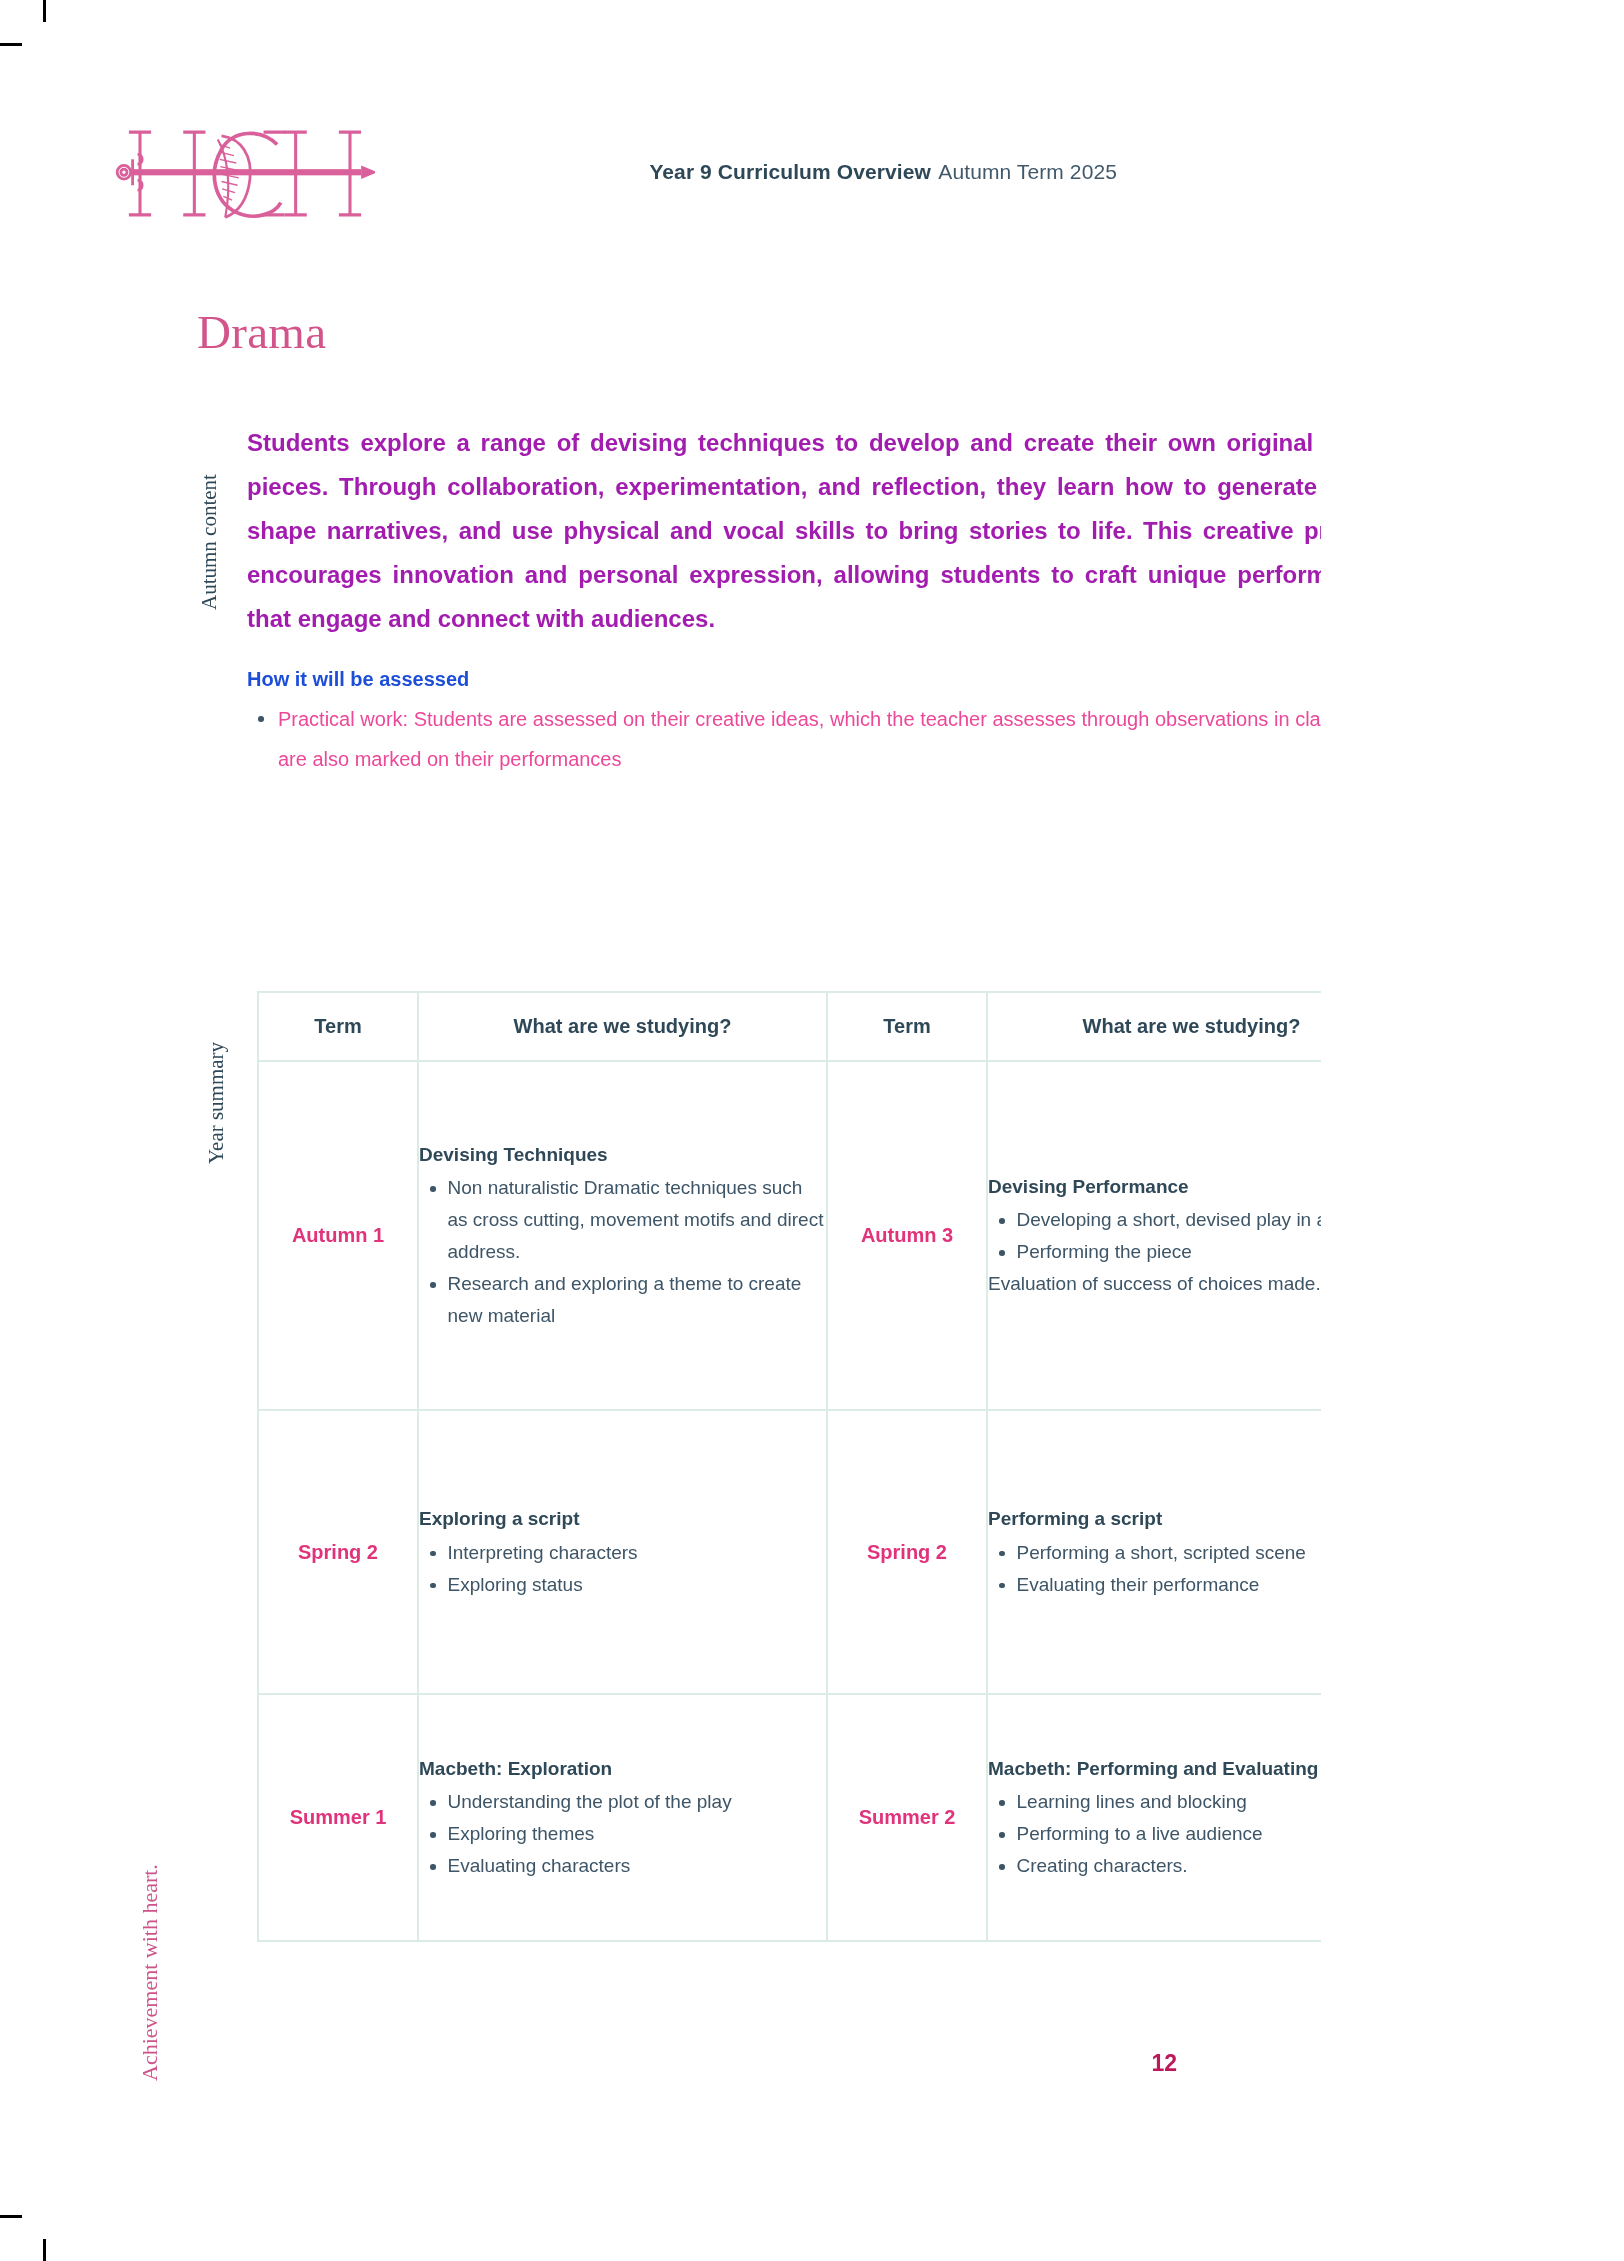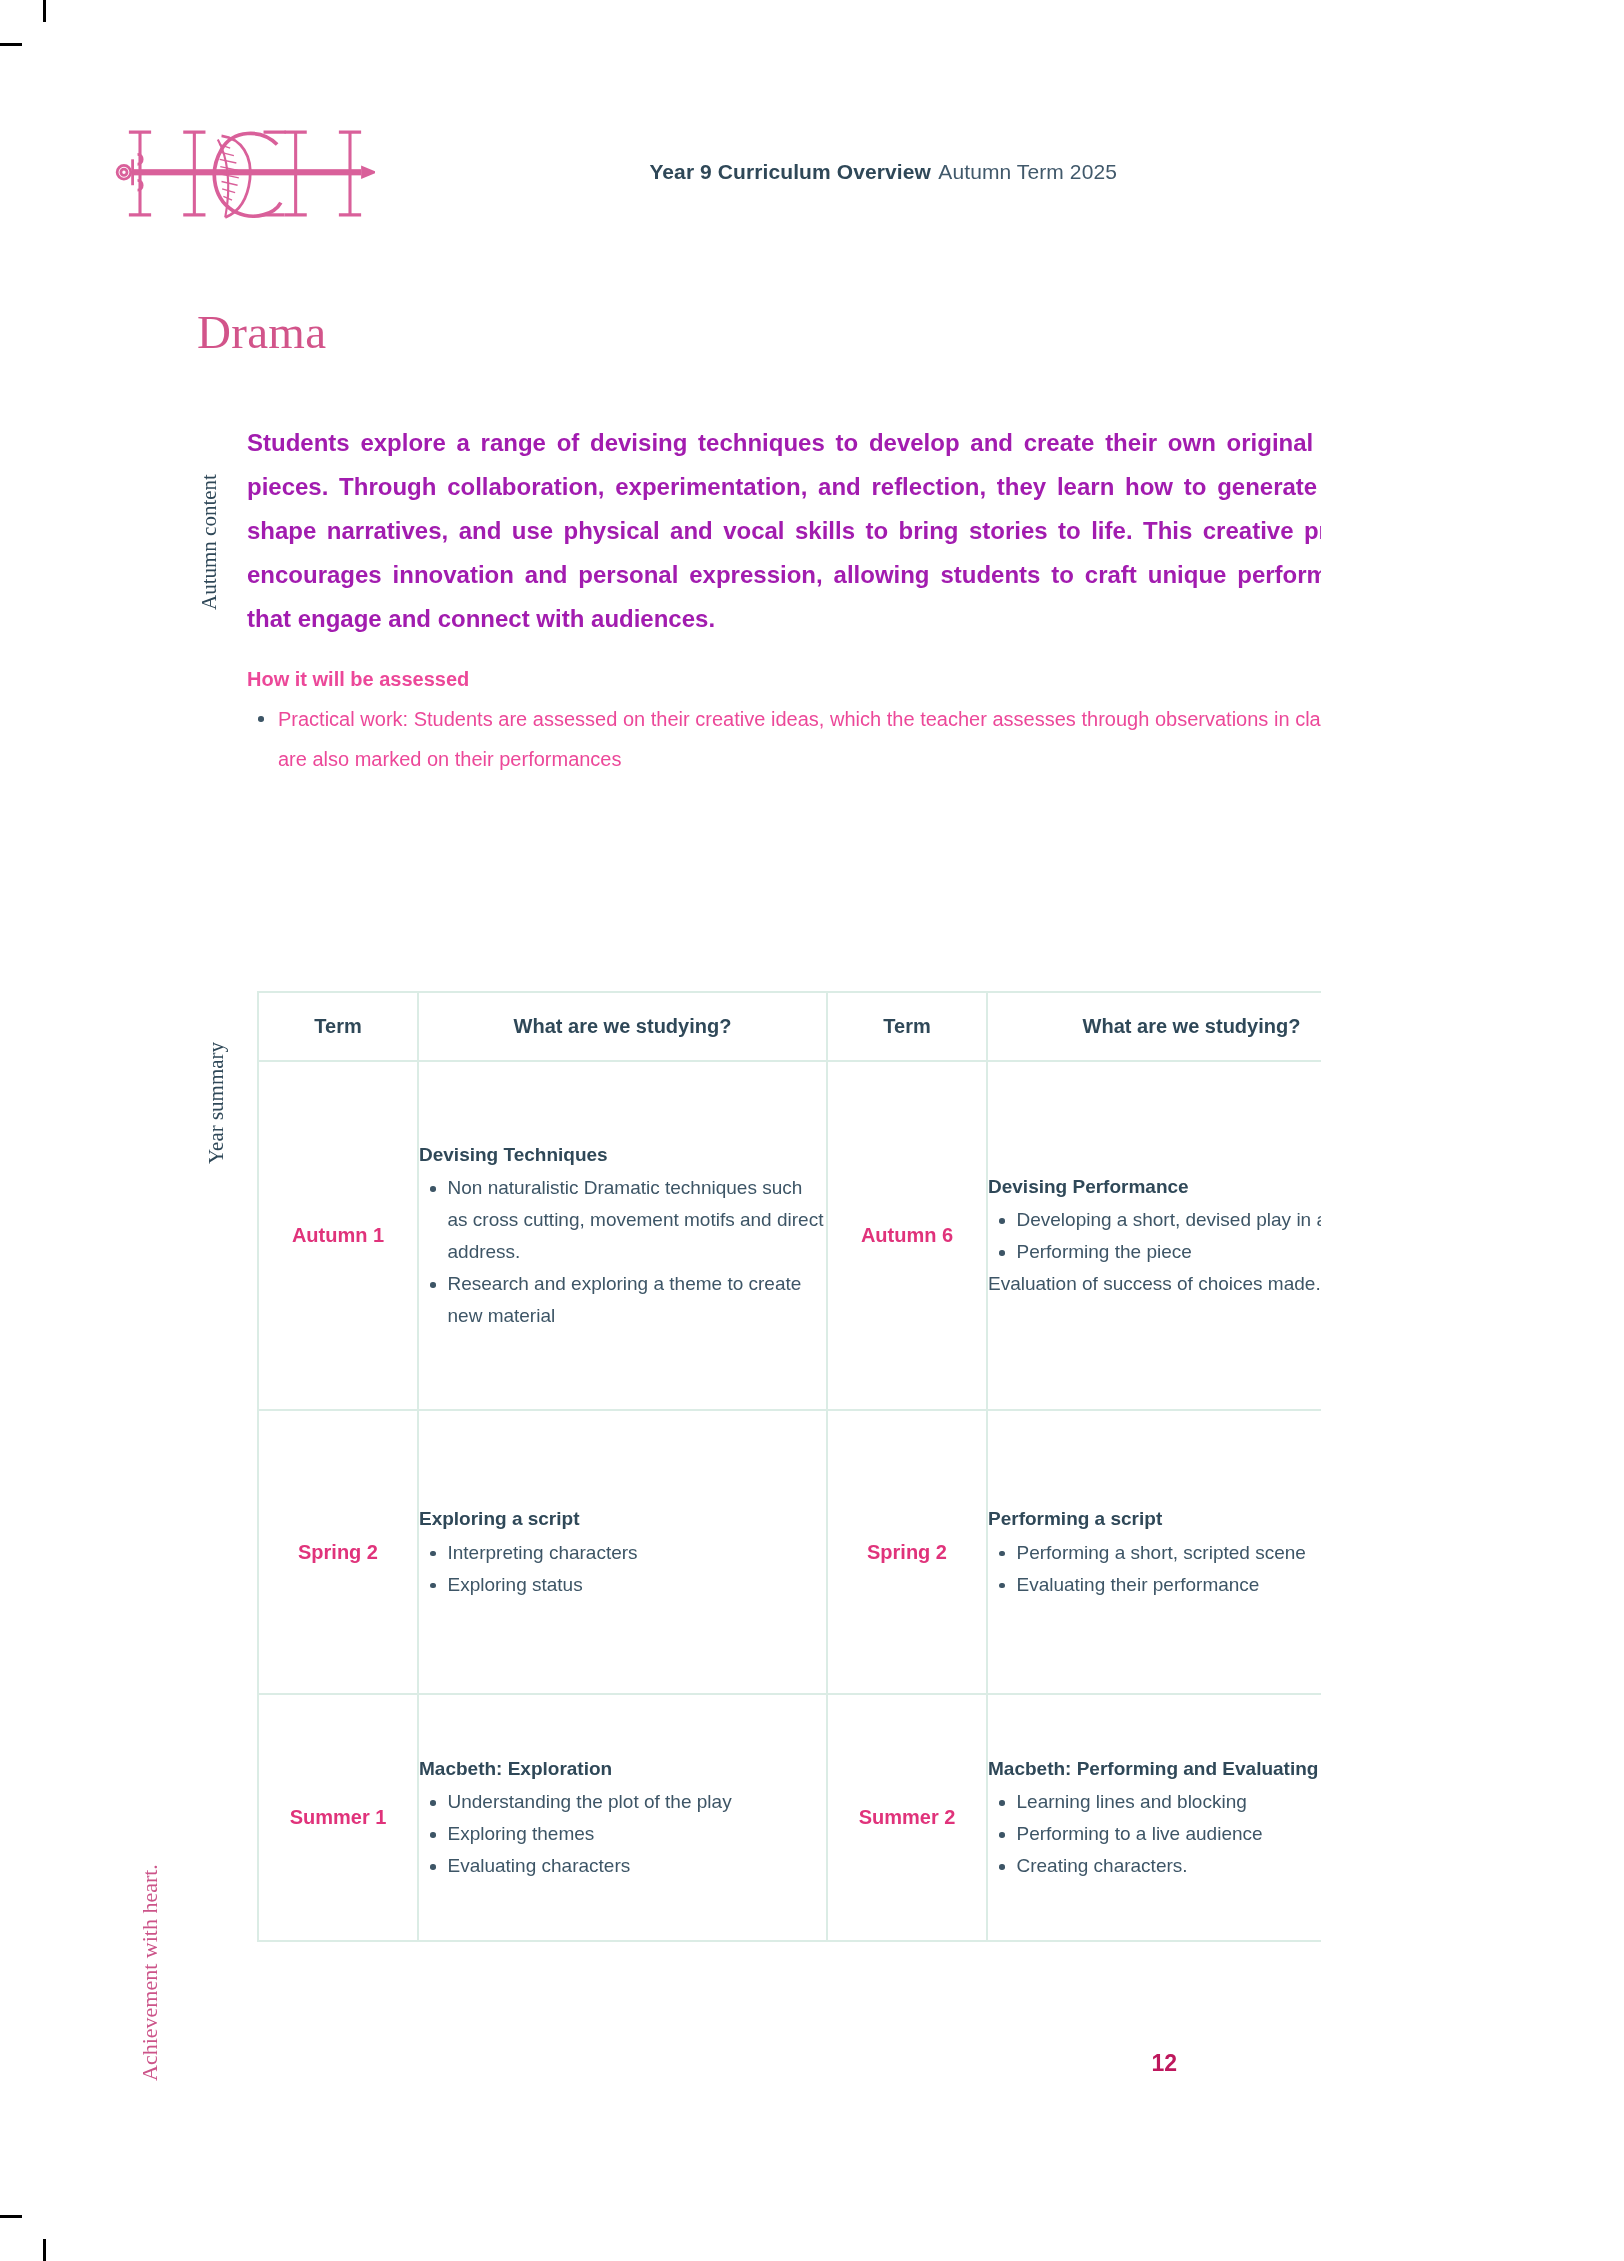--- a/index.html
+++ b/index.html
@@ -109,21 +109,21 @@
     color: #a21caf;
   }
 
   
   .assess-heading {
     position: absolute;
     left: 247px;
     top: 668px;
     font-size: 20px;
     font-weight: bold;
-    color: #ec4899;
+    color: #1d4ed8;
   }
   .assess-list {
     position: absolute;
     left: 247px;
     top: 699px;
     width: 1149px;
     margin: 0;
     padding: 0;
     list-style: none;
     font-size: 20px;
@@ -315,21 +315,21 @@
     <tbody id="table-body">
         <tr class="row-1">
           <td class="cell-term">Autumn 1</td>
           <td class="cell-body">
             <div class="cell-title">Devising Techniques</div>
             <ul class="cell-list">
               <li>Non naturalistic Dramatic techniques such as cross cutting, movement motifs and direct address.</li>
               <li>Research and exploring a theme to create new material</li>
             </ul>
           </td>
-          <td class="cell-term">Autumn 6</td>
+          <td class="cell-term">Autumn 3</td>
           <td class="cell-body">
             <div class="cell-title">Devising Performance</div>
             <ul class="cell-list">
               <li>Developing a short, devised play in a group</li>
               <li>Performing the piece</li>
             </ul>
             <div class="cell-trailing">Evaluation of success of choices made.</div>
           </td>
         </tr>
         <tr class="row-2">

